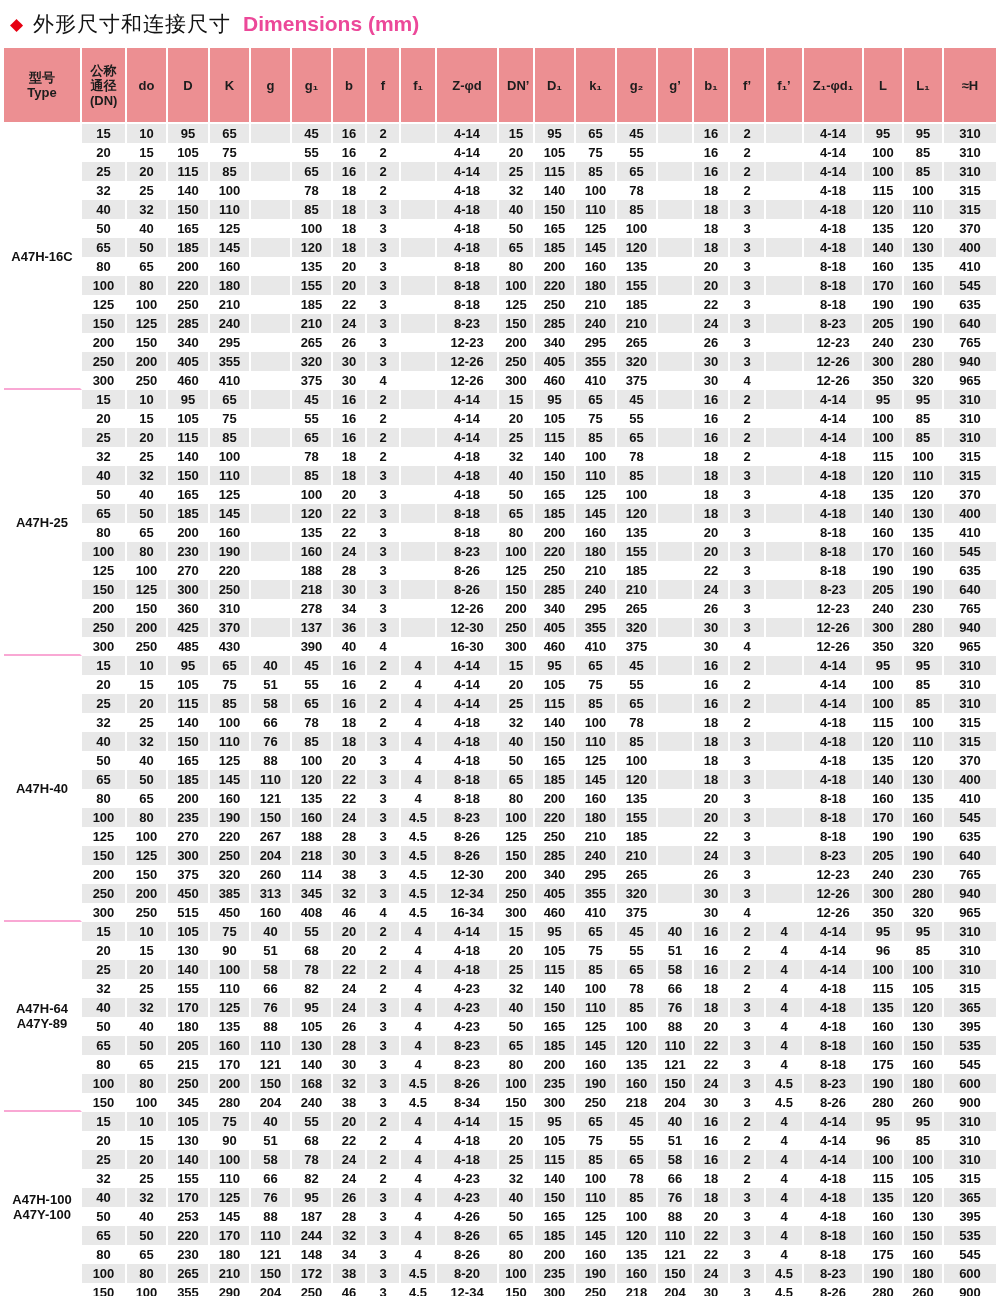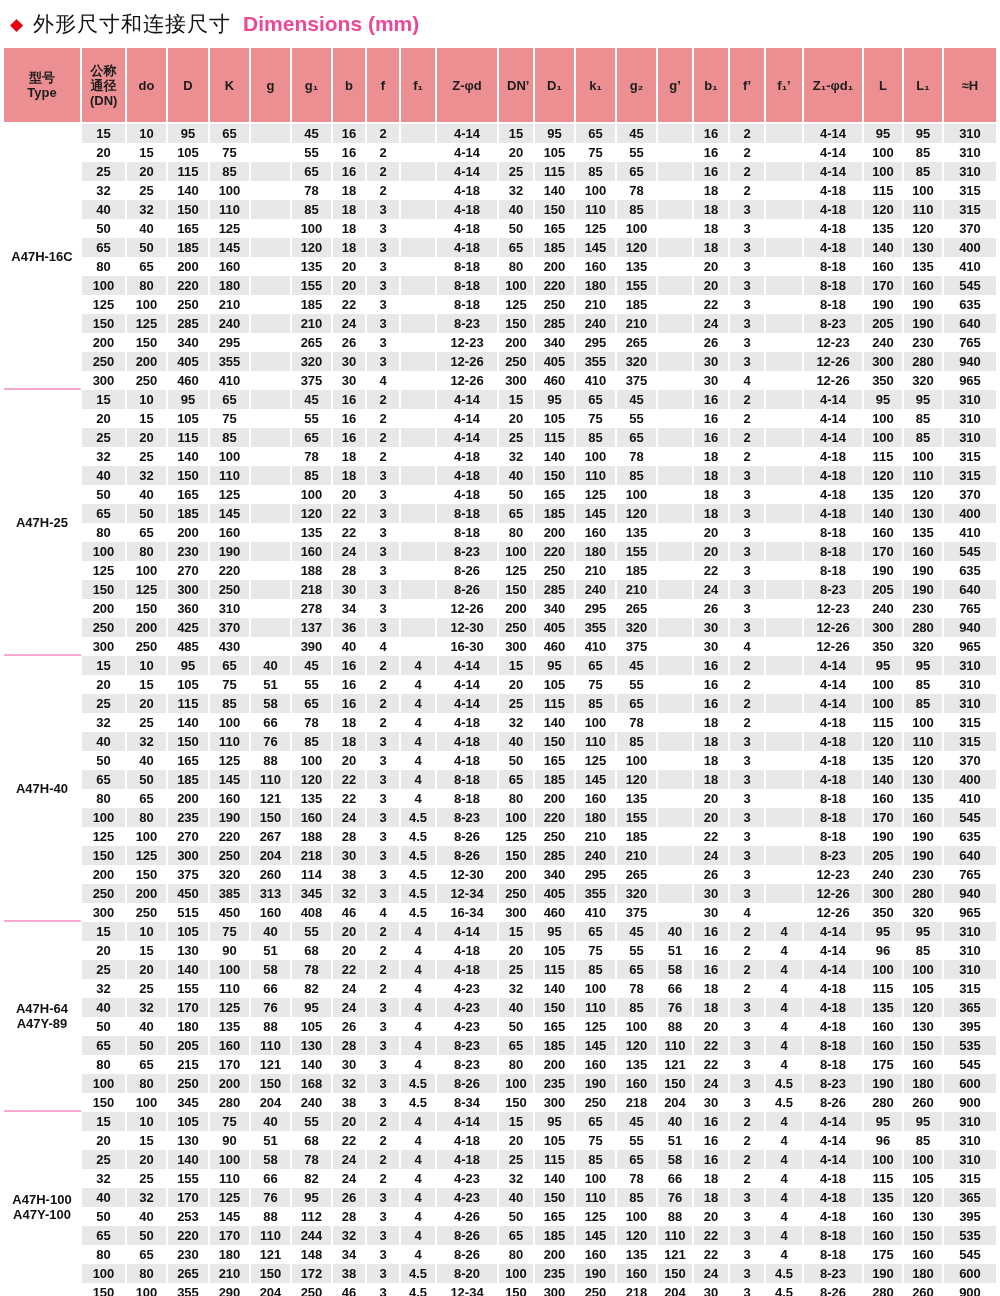--- a/index.html
+++ b/index.html
@@ -1473,21 +1473,21 @@
           <td>135</td>
           <td>120</td>
           <td>365</td>
         </tr>
         <tr>
           <td>50</td>
           <td>40</td>
           <td>253</td>
           <td>145</td>
           <td>88</td>
-          <td>112</td>
+          <td>187</td>
           <td>28</td>
           <td>3</td>
           <td>4</td>
           <td>4-26</td>
           <td>50</td>
           <td>165</td>
           <td>125</td>
           <td>100</td>
           <td>88</td>
           <td>20</td>

